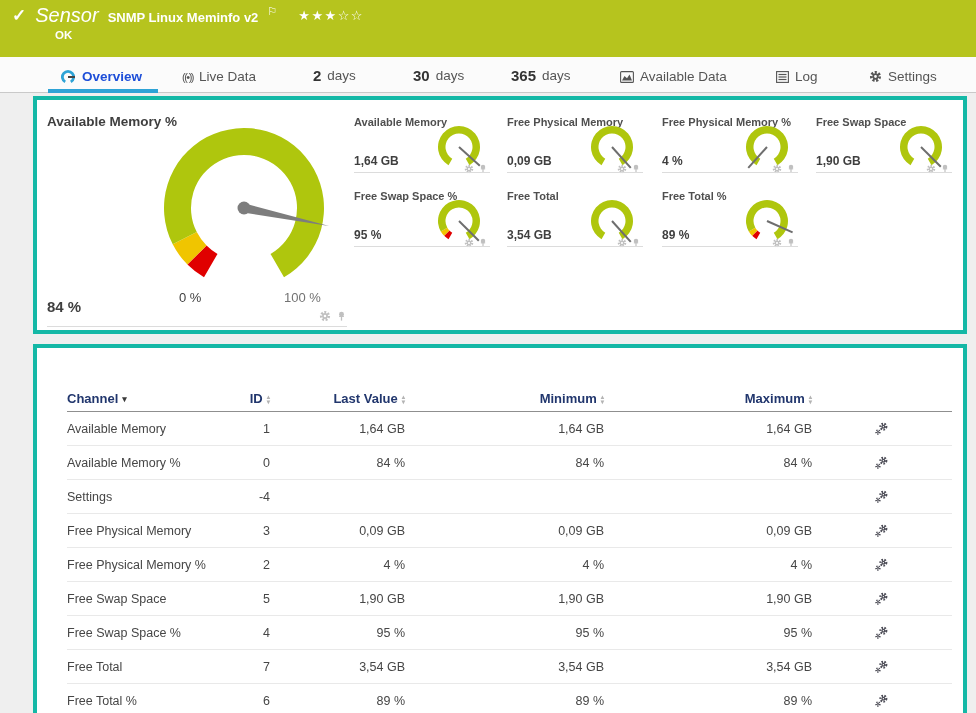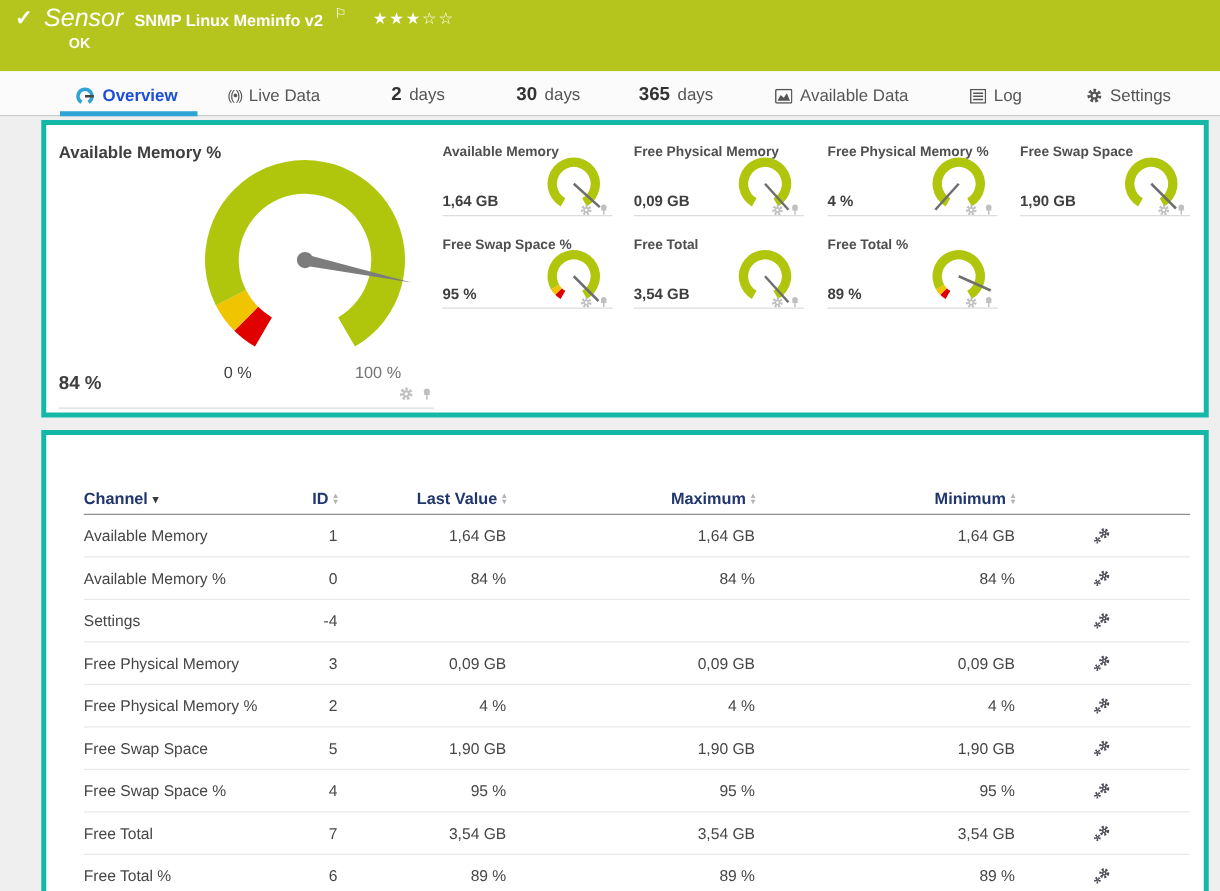--- a/index.html
+++ b/index.html
@@ -320,28 +320,28 @@
         </span>
     </div>
     <div class="hcell r">
       <span>Last Value</span>
       <span class="sort2">
           <span>▴</span>
           <span>▾</span>
         </span>
     </div>
     <div class="hcell r">
-      <span>Maximum</span>
+      <span>Minimum</span>
       <span class="sort2">
           <span>▴</span>
           <span>▾</span>
         </span>
     </div>
     <div class="hcell r">
-      <span>Minimum</span>
+      <span>Maximum</span>
       <span class="sort2">
           <span>▴</span>
           <span>▾</span>
         </span>
     </div>
     <div class="hcell"></div>
   </div>
   <div id="table-rows">
       <div class="trow">
         <div>Available Memory</div>

